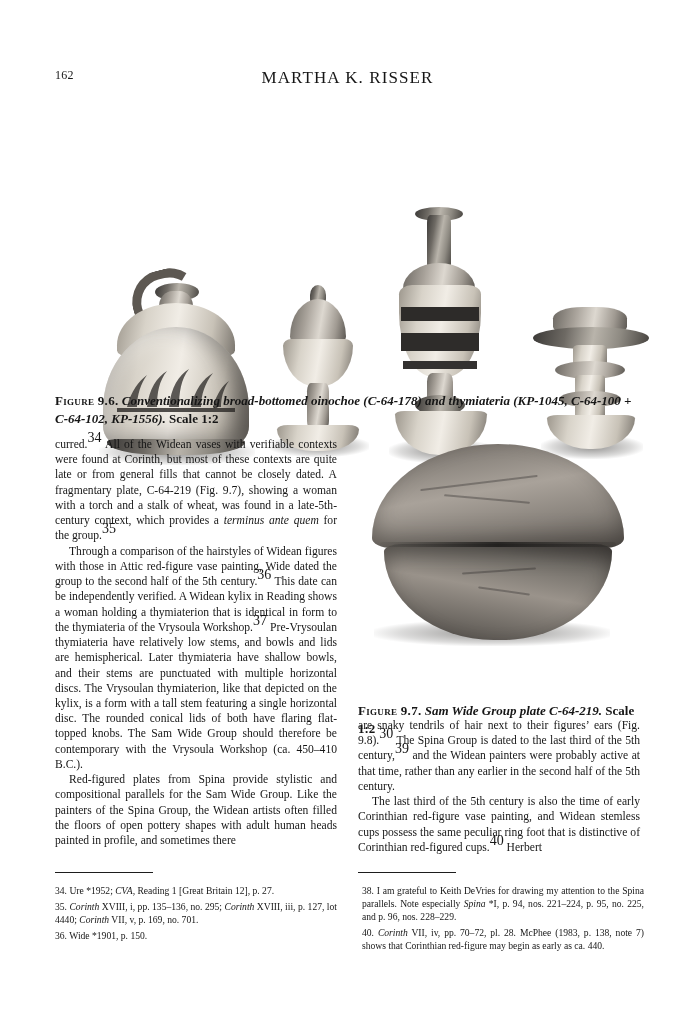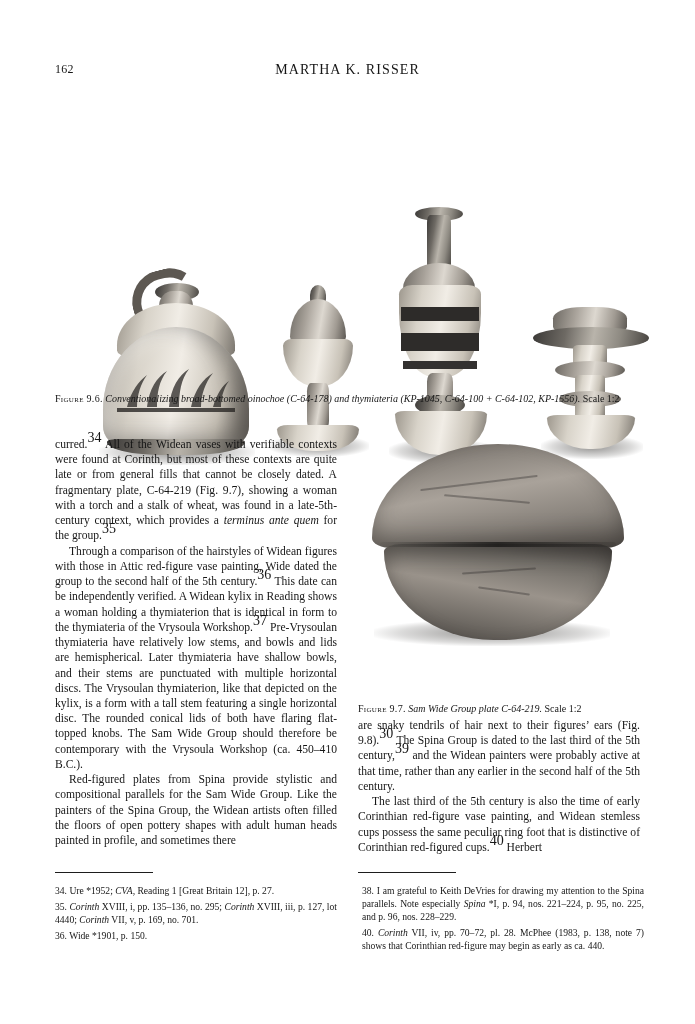--- a/index.html
+++ b/index.html
@@ -20,39 +20,39 @@
     left: 0; top: 0;
     width: 695px;
     height: 1024px;
     background: #ffffff;
   }
 
   
   .running-head {
     position: absolute;
     left: 55px;
-    top: 62px;
+    top: 68px;
     width: 585px;
     height: 18px;
     font-size: 11.5px;
   }
   .folio {
     position: absolute;
     left: 0;
     top: 0;
     font-size: 12px;
     letter-spacing: 0.2px;
   }
   .head-title {
     position: absolute;
     left: 0;
     top: 0;
     width: 585px;
     text-align: center;
-    font-size: 14px;
+    font-size: 17px;
     letter-spacing: 1.1px;
   }
 
   
   .fig96 {
     position: absolute;
     left: 55px;
     top: 95px;
     width: 585px;
     height: 275px;
@@ -208,22 +208,23 @@
     left: 520px; top: 308px; width: 30px; height: 18px;
     border-radius: 16%;
   }
   .t4-foot {
     left: 492px; top: 320px; width: 88px; height: 34px;
     border-radius: 12% 12% 48% 48% / 10% 10% 90% 90%;
   }
 
   
   .caption {
-    font-size: 10px;
+    font-size: 13px;
     line-height: 1.38;
+    font-weight: bold;
   }
   .caption .sc {
     font-variant: small-caps;
     letter-spacing: 0.3px;
   }
   .caption em { font-style: italic; }
 
   .fig96-caption {
     position: absolute;
     left: 55px;

